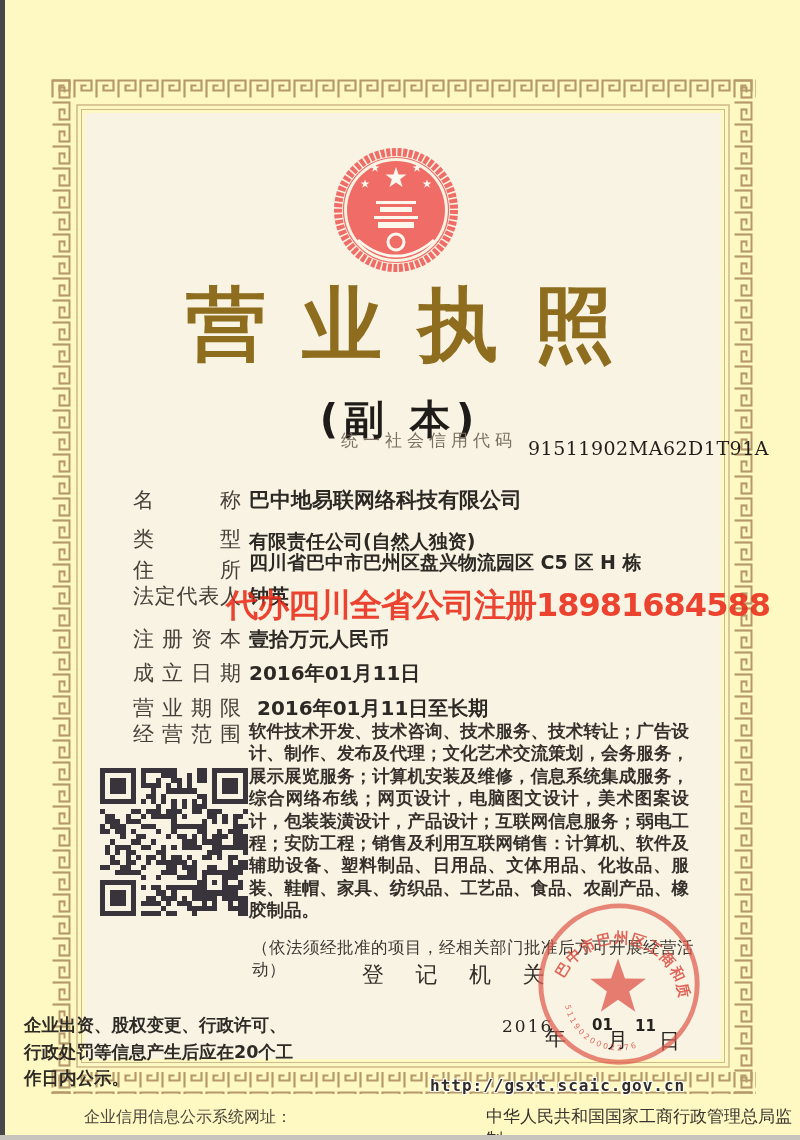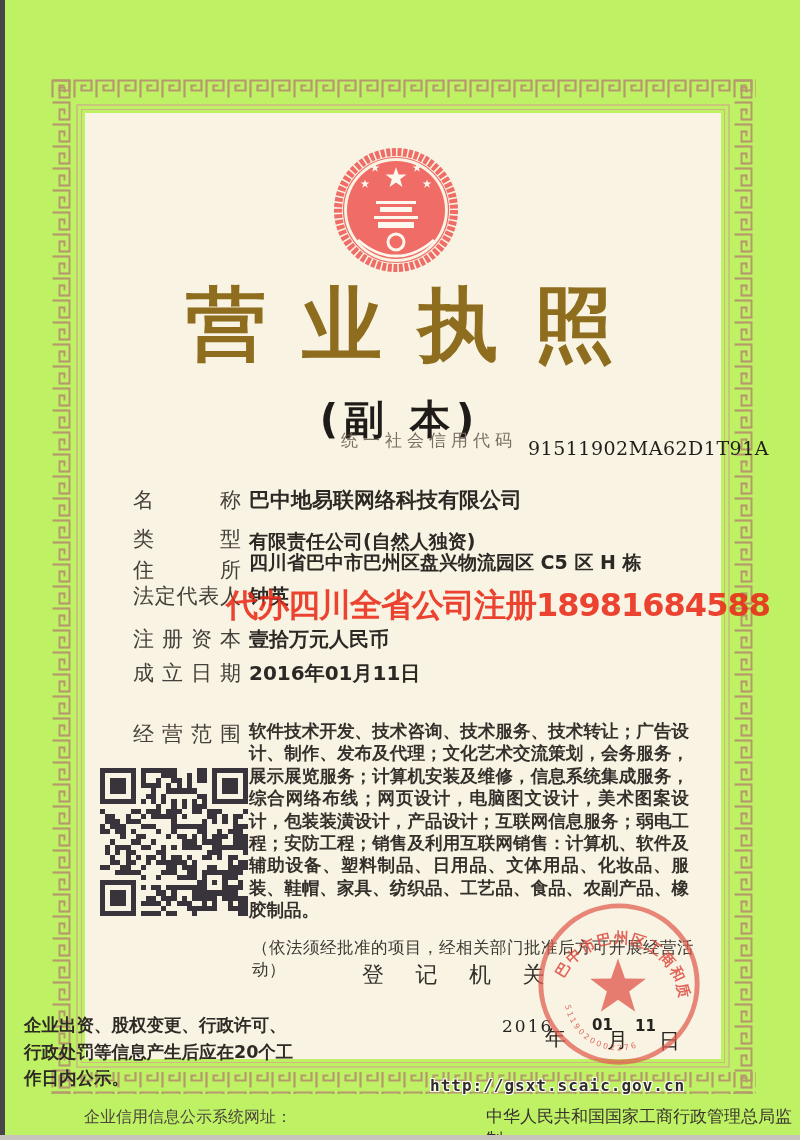--- a/index.html
+++ b/index.html
@@ -1,16 +1,16 @@
 <!DOCTYPE html>
 <html><head>
 <meta charset="utf-8">
 <style>
   html,body{margin:0;padding:0;background:#ffffff;}
-  .page{position:relative;width:800px;height:1140px;background:#bef264;overflow:hidden;
+  .page{position:relative;width:800px;height:1140px;background:#fef9c3;overflow:hidden;
         font-family:"DejaVu Sans",sans-serif;}
   .edge-left{position:absolute;left:0;top:0;width:5px;height:100%;background:#47474a;z-index:9;}
   .edge-bottom{position:absolute;left:0;bottom:0;width:100%;height:5px;background:#c7c3bd;z-index:9;}
   .cream{position:absolute;left:85px;top:113px;width:636px;height:946px;background:#f8f3e3;z-index:0;}
   .frame{position:absolute;left:50px;top:78px;z-index:1;}
   .emblem{position:absolute;left:332px;top:146px;z-index:3;}
   .title{position:absolute;left:0;top:281px;width:800px;text-align:center;z-index:3;
          font-size:80px;font-weight:900;color:#8e6d1e;letter-spacing:36px;text-indent:36px;line-height:1.1;}
   .subtitle{position:absolute;left:0;top:380px;width:800px;text-align:center;z-index:3;
             font-size:40px;font-weight:700;color:#1f1b18;letter-spacing:6px;margin-top:12px;}
@@ -118,20 +118,24 @@
     <span class="val">壹拾万元人民币</span>
   </div>
   <div class="row" style="top:584px">
     <span class="lbl">法定代表人</span>
     <span class="val">钟英</span>
   </div>
   <div class="row" style="top:661px">
     <span class="lbl">成立日期</span>
     <span class="val">2016年01月11日</span>
   </div>
+  <div class="row" style="top:696px">
+    <span class="lbl">营业期限</span>
+    <span class="val" style="padding-left:8px">2016年01月11日至长期</span>
+  </div>
   <div class="row" style="top:720px">
     <span class="lbl" style="padding-top:2px">经营范围</span>
     <span class="val scope">软件技术开发、技术咨询、技术服务、技术转让；广告设计、制作、发布及代理；文化艺术交流策划，会务服务，展示展览服务；计算机安装及维修，信息系统集成服务，综合网络布线；网页设计，电脑图文设计，美术图案设计，包装装潢设计，产品设计；互联网信息服务；弱电工程；安防工程；销售及利用互联网销售：计算机、软件及辅助设备、塑料制品、日用品、文体用品、化妆品、服装、鞋帽、家具、纺织品、工艺品、食品、农副产品、橡胶制品。</span>
   </div>
 
   <div class="watermark">代办四川全省公司注册18981684588</div>
 
   <svg id="qr" class="qr" width="148" height="148" viewBox="0 0 29 29" shape-rendering="crispEdges">
       <path d="M0,0h1v1h-1zM1,0h1v1h-1zM2,0h1v1h-1zM3,0h1v1h-1zM4,0h1v1h-1zM5,0h1v1h-1zM6,0h1v1h-1zM8,0h1v1h-1zM9,0h1v1h-1zM10,0h1v1h-1zM11,0h1v1h-1zM12,0h1v1h-1zM13,0h1v1h-1zM14,0h1v1h-1zM19,0h1v1h-1zM20,0h1v1h-1zM22,0h1v1h-1zM23,0h1v1h-1zM24,0h1v1h-1zM25,0h1v1h-1zM26,0h1v1h-1zM27,0h1v1h-1zM28,0h1v1h-1zM0,1h1v1h-1zM6,1h1v1h-1zM8,1h1v1h-1zM12,1h1v1h-1zM13,1h1v1h-1zM14,1h1v1h-1zM17,1h1v1h-1zM19,1h1v1h-1zM20,1h1v1h-1zM22,1h1v1h-1zM28,1h1v1h-1zM0,2h1v1h-1zM2,2h1v1h-1zM3,2h1v1h-1zM4,2h1v1h-1zM6,2h1v1h-1zM8,2h1v1h-1zM11,2h1v1h-1zM14,2h1v1h-1zM15,2h1v1h-1zM17,2h1v1h-1zM19,2h1v1h-1zM20,2h1v1h-1zM22,2h1v1h-1zM24,2h1v1h-1zM25,2h1v1h-1zM26,2h1v1h-1zM28,2h1v1h-1zM0,3h1v1h-1zM2,3h1v1h-1zM3,3h1v1h-1zM4,3h1v1h-1zM6,3h1v1h-1zM8,3h1v1h-1zM9,3h1v1h-1zM10,3h1v1h-1zM11,3h1v1h-1zM13,3h1v1h-1zM15,3h1v1h-1zM17,3h1v1h-1zM22,3h1v1h-1zM24,3h1v1h-1zM25,3h1v1h-1zM26,3h1v1h-1zM28,3h1v1h-1zM0,4h1v1h-1zM2,4h1v1h-1zM3,4h1v1h-1zM4,4h1v1h-1zM6,4h1v1h-1zM10,4h1v1h-1zM13,4h1v1h-1zM14,4h1v1h-1zM15,4h1v1h-1zM16,4h1v1h-1zM17,4h1v1h-1zM18,4h1v1h-1zM22,4h1v1h-1zM24,4h1v1h-1zM25,4h1v1h-1zM26,4h1v1h-1zM28,4h1v1h-1zM0,5h1v1h-1zM6,5h1v1h-1zM9,5h1v1h-1zM10,5h1v1h-1zM12,5h1v1h-1zM19,5h1v1h-1zM20,5h1v1h-1zM22,5h1v1h-1zM28,5h1v1h-1zM0,6h1v1h-1zM1,6h1v1h-1zM2,6h1v1h-1zM3,6h1v1h-1zM4,6h1v1h-1zM5,6h1v1h-1zM6,6h1v1h-1zM8,6h1v1h-1zM10,6h1v1h-1zM12,6h1v1h-1zM14,6h1v1h-1zM16,6h1v1h-1zM18,6h1v1h-1zM20,6h1v1h-1zM22,6h1v1h-1zM23,6h1v1h-1zM24,6h1v1h-1zM25,6h1v1h-1zM26,6h1v1h-1zM27,6h1v1h-1zM28,6h1v1h-1zM11,7h1v1h-1zM14,7h1v1h-1zM16,7h1v1h-1zM18,7h1v1h-1zM19,7h1v1h-1zM20,7h1v1h-1zM0,8h1v1h-1zM6,8h1v1h-1zM7,8h1v1h-1zM9,8h1v1h-1zM10,8h1v1h-1zM11,8h1v1h-1zM13,8h1v1h-1zM14,8h1v1h-1zM15,8h1v1h-1zM18,8h1v1h-1zM19,8h1v1h-1zM21,8h1v1h-1zM22,8h1v1h-1zM23,8h1v1h-1zM28,8h1v1h-1zM1,9h1v1h-1zM2,9h1v1h-1zM5,9h1v1h-1zM8,9h1v1h-1zM10,9h1v1h-1zM11,9h1v1h-1zM12,9h1v1h-1zM13,9h1v1h-1zM14,9h1v1h-1zM16,9h1v1h-1zM21,9h1v1h-1zM22,9h1v1h-1zM24,9h1v1h-1zM26,9h1v1h-1zM27,9h1v1h-1zM1,10h1v1h-1zM2,10h1v1h-1zM3,10h1v1h-1zM5,10h1v1h-1zM6,10h1v1h-1zM7,10h1v1h-1zM14,10h1v1h-1zM20,10h1v1h-1zM22,10h1v1h-1zM24,10h1v1h-1zM26,10h1v1h-1zM0,11h1v1h-1zM2,11h1v1h-1zM3,11h1v1h-1zM4,11h1v1h-1zM8,11h1v1h-1zM9,11h1v1h-1zM10,11h1v1h-1zM14,11h1v1h-1zM15,11h1v1h-1zM16,11h1v1h-1zM17,11h1v1h-1zM18,11h1v1h-1zM19,11h1v1h-1zM20,11h1v1h-1zM26,11h1v1h-1zM27,11h1v1h-1zM28,11h1v1h-1zM0,12h1v1h-1zM1,12h1v1h-1zM3,12h1v1h-1zM4,12h1v1h-1zM6,12h1v1h-1zM11,12h1v1h-1zM14,12h1v1h-1zM19,12h1v1h-1zM20,12h1v1h-1zM23,12h1v1h-1zM25,12h1v1h-1zM26,12h1v1h-1zM27,12h1v1h-1zM4,13h1v1h-1zM7,13h1v1h-1zM8,13h1v1h-1zM13,13h1v1h-1zM15,13h1v1h-1zM16,13h1v1h-1zM18,13h1v1h-1zM20,13h1v1h-1zM22,13h1v1h-1zM23,13h1v1h-1zM24,13h1v1h-1zM26,13h1v1h-1zM27,13h1v1h-1zM28,13h1v1h-1zM2,14h1v1h-1zM6,14h1v1h-1zM7,14h1v1h-1zM10,14h1v1h-1zM16,14h1v1h-1zM17,14h1v1h-1zM18,14h1v1h-1zM20,14h1v1h-1zM21,14h1v1h-1zM22,14h1v1h-1zM23,14h1v1h-1zM26,14h1v1h-1zM27,14h1v1h-1zM28,14h1v1h-1zM1,15h1v1h-1zM3,15h1v1h-1zM4,15h1v1h-1zM5,15h1v1h-1zM8,15h1v1h-1zM9,15h1v1h-1zM12,15h1v1h-1zM14,15h1v1h-1zM16,15h1v1h-1zM17,15h1v1h-1zM18,15h1v1h-1zM19,15h1v1h-1zM22,15h1v1h-1zM23,15h1v1h-1zM24,15h1v1h-1zM25,15h1v1h-1zM26,15h1v1h-1zM27,15h1v1h-1zM28,15h1v1h-1zM1,16h1v1h-1zM3,16h1v1h-1zM5,16h1v1h-1zM6,16h1v1h-1zM11,16h1v1h-1zM12,16h1v1h-1zM21,16h1v1h-1zM22,16h1v1h-1zM23,16h1v1h-1zM28,16h1v1h-1zM2,17h1v1h-1zM5,17h1v1h-1zM7,17h1v1h-1zM9,17h1v1h-1zM10,17h1v1h-1zM12,17h1v1h-1zM14,17h1v1h-1zM15,17h1v1h-1zM17,17h1v1h-1zM20,17h1v1h-1zM21,17h1v1h-1zM23,17h1v1h-1zM25,17h1v1h-1zM26,17h1v1h-1zM2,18h1v1h-1zM3,18h1v1h-1zM5,18h1v1h-1zM6,18h1v1h-1zM9,18h1v1h-1zM11,18h1v1h-1zM12,18h1v1h-1zM13,18h1v1h-1zM14,18h1v1h-1zM15,18h1v1h-1zM16,18h1v1h-1zM18,18h1v1h-1zM25,18h1v1h-1zM27,18h1v1h-1zM28,18h1v1h-1zM0,19h1v1h-1zM1,19h1v1h-1zM4,19h1v1h-1zM5,19h1v1h-1zM8,19h1v1h-1zM13,19h1v1h-1zM14,19h1v1h-1zM16,19h1v1h-1zM17,19h1v1h-1zM18,19h1v1h-1zM21,19h1v1h-1zM22,19h1v1h-1zM25,19h1v1h-1zM26,19h1v1h-1zM27,19h1v1h-1zM28,19h1v1h-1zM3,20h1v1h-1zM4,20h1v1h-1zM5,20h1v1h-1zM6,20h1v1h-1zM7,20h1v1h-1zM12,20h1v1h-1zM13,20h1v1h-1zM14,20h1v1h-1zM17,20h1v1h-1zM18,20h1v1h-1zM20,20h1v1h-1zM21,20h1v1h-1zM22,20h1v1h-1zM23,20h1v1h-1zM24,20h1v1h-1zM25,20h1v1h-1zM26,20h1v1h-1zM27,20h1v1h-1zM8,21h1v1h-1zM11,21h1v1h-1zM15,21h1v1h-1zM16,21h1v1h-1zM17,21h1v1h-1zM18,21h1v1h-1zM20,21h1v1h-1zM24,21h1v1h-1zM25,21h1v1h-1zM26,21h1v1h-1zM0,22h1v1h-1zM1,22h1v1h-1zM2,22h1v1h-1zM3,22h1v1h-1zM4,22h1v1h-1zM5,22h1v1h-1zM6,22h1v1h-1zM19,22h1v1h-1zM20,22h1v1h-1zM22,22h1v1h-1zM24,22h1v1h-1zM27,22h1v1h-1zM0,23h1v1h-1zM6,23h1v1h-1zM8,23h1v1h-1zM10,23h1v1h-1zM11,23h1v1h-1zM13,23h1v1h-1zM14,23h1v1h-1zM15,23h1v1h-1zM16,23h1v1h-1zM17,23h1v1h-1zM18,23h1v1h-1zM19,23h1v1h-1zM20,23h1v1h-1zM24,23h1v1h-1zM25,23h1v1h-1zM26,23h1v1h-1zM27,23h1v1h-1zM0,24h1v1h-1zM2,24h1v1h-1zM3,24h1v1h-1zM4,24h1v1h-1zM6,24h1v1h-1zM11,24h1v1h-1zM12,24h1v1h-1zM14,24h1v1h-1zM18,24h1v1h-1zM19,24h1v1h-1zM20,24h1v1h-1zM21,24h1v1h-1zM22,24h1v1h-1zM23,24h1v1h-1zM24,24h1v1h-1zM25,24h1v1h-1zM26,24h1v1h-1zM0,25h1v1h-1zM2,25h1v1h-1zM3,25h1v1h-1zM4,25h1v1h-1zM6,25h1v1h-1zM9,25h1v1h-1zM10,25h1v1h-1zM12,25h1v1h-1zM13,25h1v1h-1zM14,25h1v1h-1zM16,25h1v1h-1zM18,25h1v1h-1zM19,25h1v1h-1zM20,25h1v1h-1zM21,25h1v1h-1zM22,25h1v1h-1zM24,25h1v1h-1zM25,25h1v1h-1zM26,25h1v1h-1zM27,25h1v1h-1zM28,25h1v1h-1zM0,26h1v1h-1zM2,26h1v1h-1zM3,26h1v1h-1zM4,26h1v1h-1zM6,26h1v1h-1zM8,26h1v1h-1zM9,26h1v1h-1zM10,26h1v1h-1zM11,26h1v1h-1zM13,26h1v1h-1zM15,26h1v1h-1zM16,26h1v1h-1zM17,26h1v1h-1zM20,26h1v1h-1zM22,26h1v1h-1zM25,26h1v1h-1zM27,26h1v1h-1zM28,26h1v1h-1zM0,27h1v1h-1zM6,27h1v1h-1zM12,27h1v1h-1zM17,27h1v1h-1zM18,27h1v1h-1zM19,27h1v1h-1zM20,27h1v1h-1zM21,27h1v1h-1zM22,27h1v1h-1zM25,27h1v1h-1zM26,27h1v1h-1zM27,27h1v1h-1zM28,27h1v1h-1zM0,28h1v1h-1zM1,28h1v1h-1zM2,28h1v1h-1zM3,28h1v1h-1zM4,28h1v1h-1zM5,28h1v1h-1zM6,28h1v1h-1zM8,28h1v1h-1zM9,28h1v1h-1zM10,28h1v1h-1zM11,28h1v1h-1zM13,28h1v1h-1zM14,28h1v1h-1zM18,28h1v1h-1zM27,28h1v1h-1zM28,28h1v1h-1z" fill="#39333c"></path>
     </svg>

